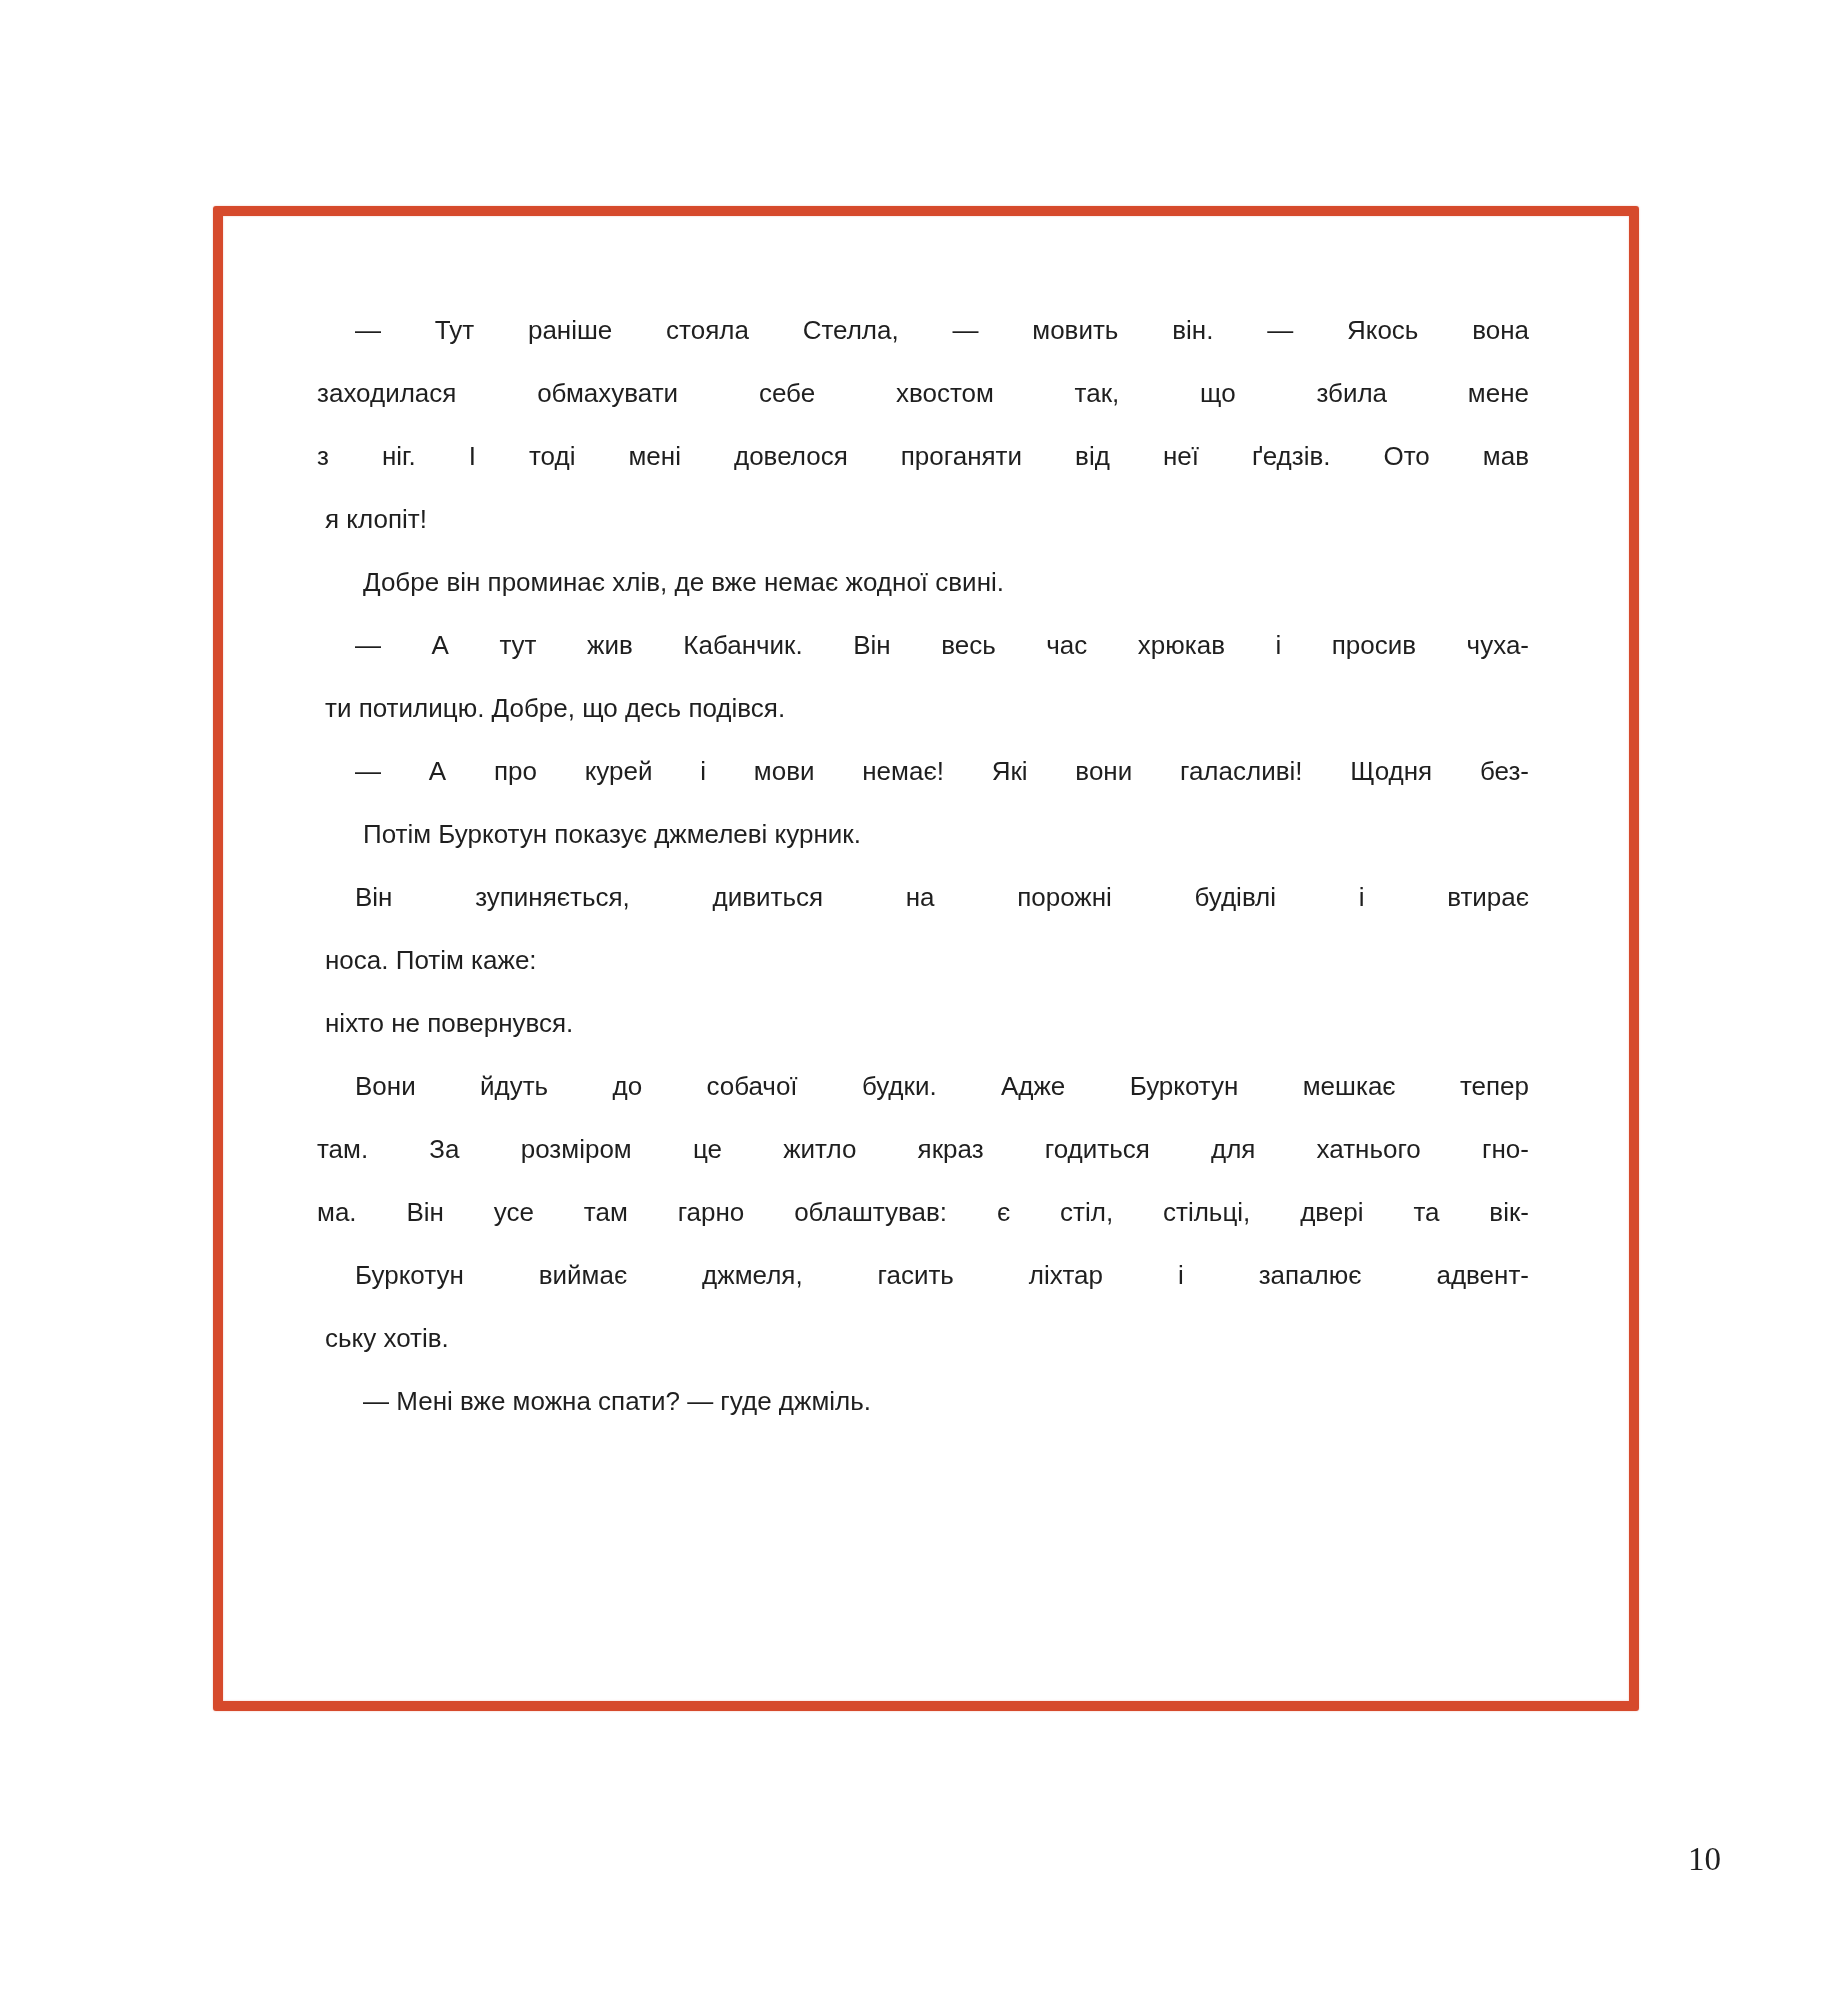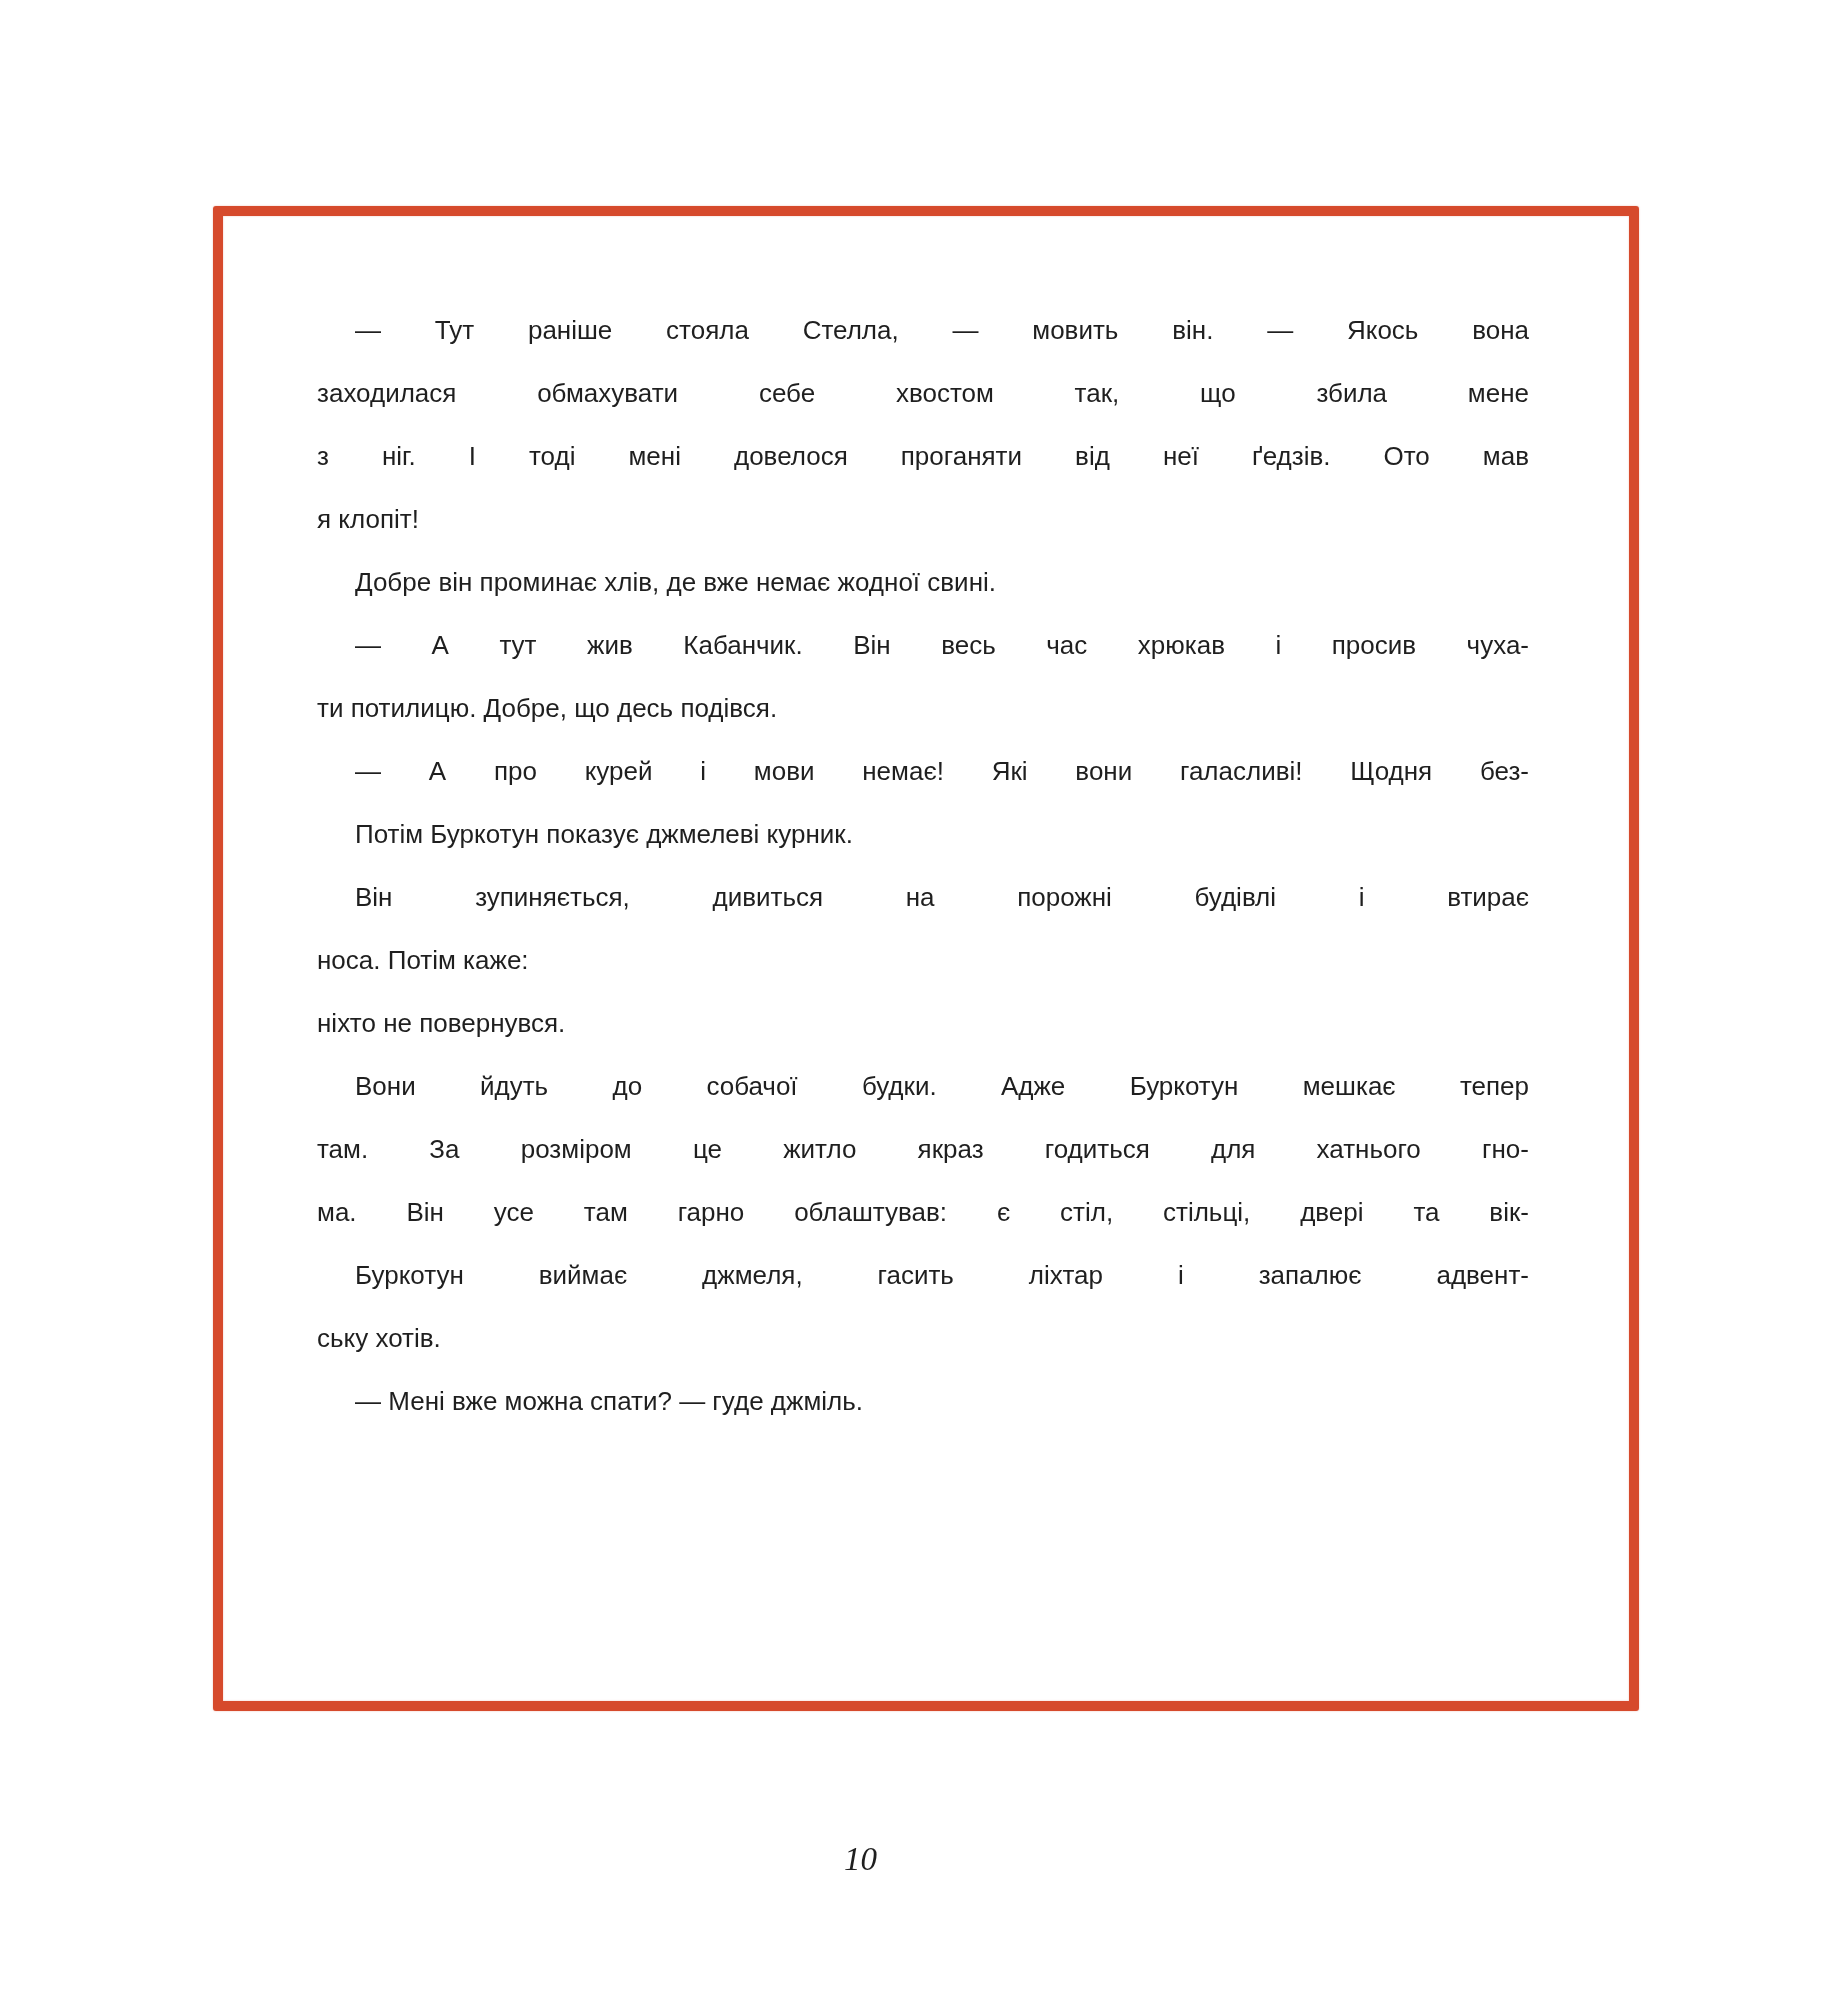--- a/index.html
+++ b/index.html
@@ -40,29 +40,29 @@
       white-space: nowrap;
       height: 63px;
       text-align: justify;
       text-align-last: justify;
     }
     .line.indent {
       padding-left: 38px;
     }
     .line.last {
       text-align-last: left;
+      margin-left: 8px;
     }
     .page-number {
       position: absolute;
       left: 0;
       width: 1721px;
       top: 1841px;
-      text-align: center;
+      text-align: right;
       font-family: "Liberation Serif", "DejaVu Serif", serif;
-      font-style: italic;
       font-size: 33px;
       color: #1f1f1f;
     }
   </style>
 </head>
 <body>
 
 <div class="frame" style="border-color: rgb(214, 74, 44);"></div>
 
 <div class="text-block">

